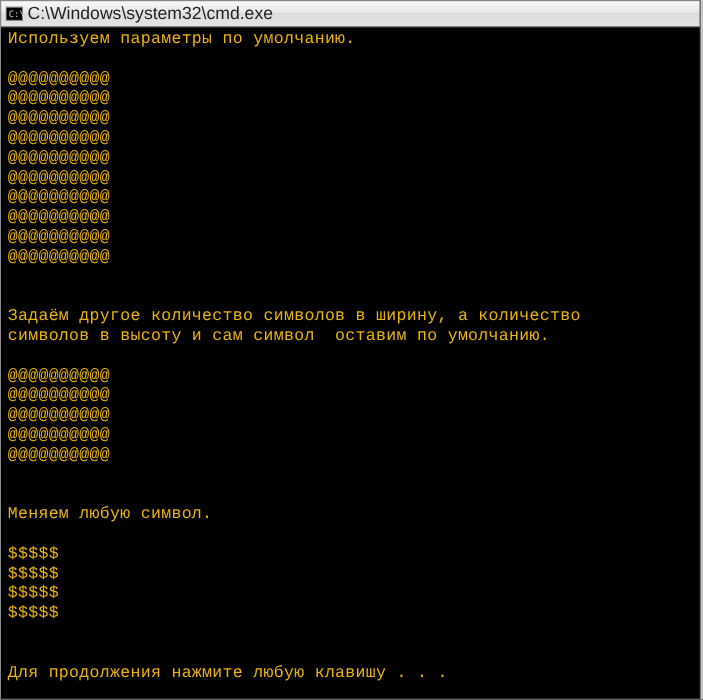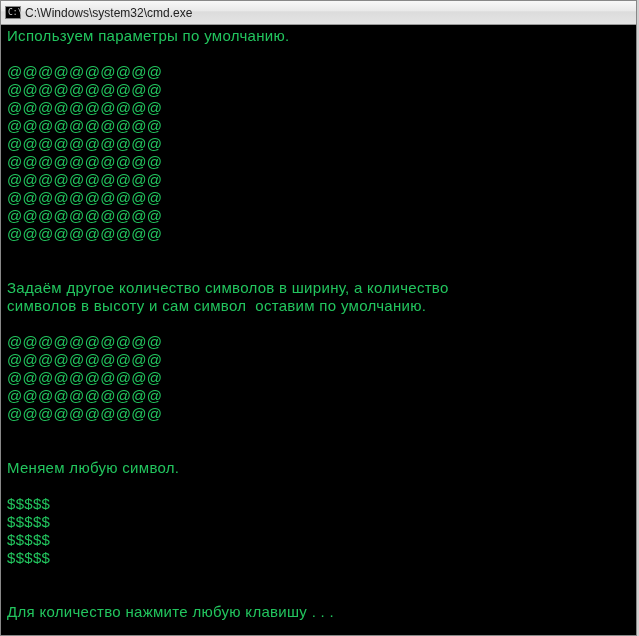--- a/index.html
+++ b/index.html
@@ -31,30 +31,30 @@
     width: 16px;
     height: 16px;
     margin-right: 4px;
     display: flex;
     align-items: center;
     justify-content: center;
   }
   .titlebar-icon svg { display: block; }
   .titlebar-text {
     font-family: "Segoe UI", Tahoma, sans-serif;
-    font-size: 12px;
+    font-size: 16px;
     color: #222;
     white-space: nowrap;
   }
   .console {
     flex: 1;
     background: #000;
-    color: #22c55e;
+    color: #eab308;
     padding: 2px 22px 4px 6px;
-    font-family: Liberation Sans, sans-serif;
+    font-family: Liberation Mono, monospace;
     font-size: 15px;
     line-height: 18px;
     white-space: pre;
     overflow: hidden;
     letter-spacing: 0.3px;
   }
 </style>
 </head>
 <body>
 
@@ -93,14 +93,14 @@
 
 
 <span>Меняем любую символ.</span>
 
 <span>$$$$$
 $$$$$
 $$$$$
 $$$$$</span>
 
 
-<span>Для количество нажмите любую клавишу . . .</span></div>
+<span>Для продолжения нажмите любую клавишу . . .</span></div>
 </div>
 
 </body></html>

